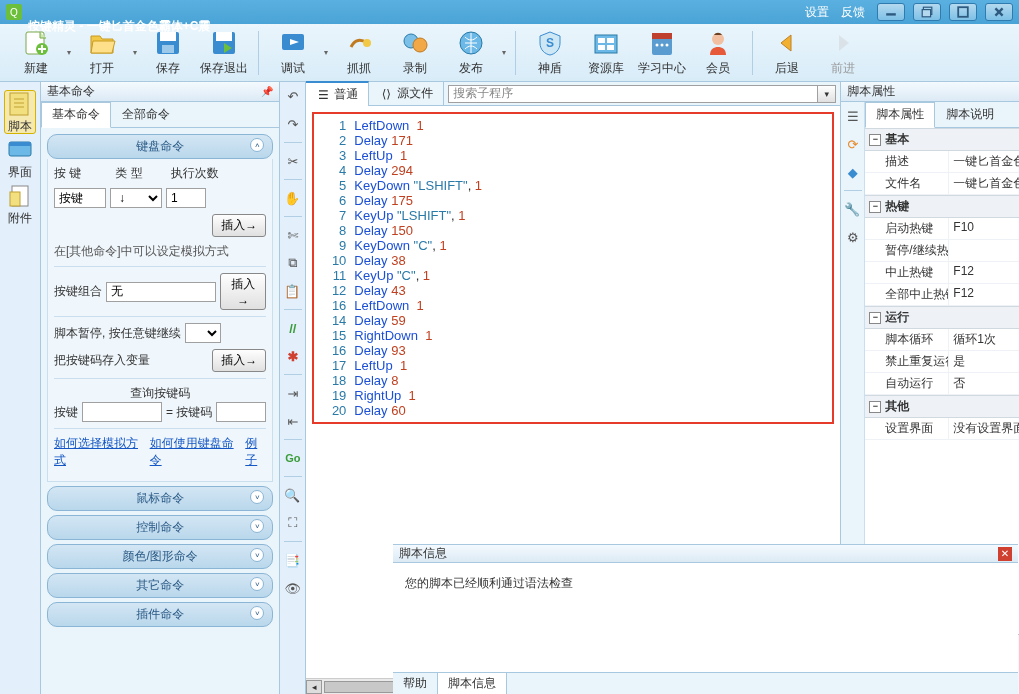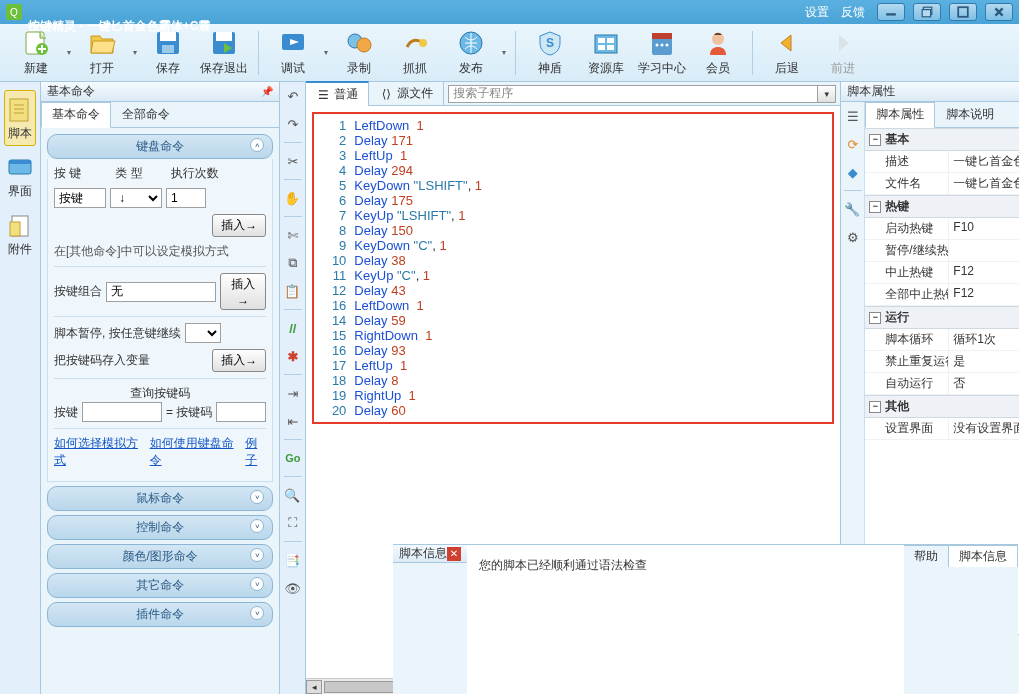--- a/index.html
+++ b/index.html
@@ -20,21 +20,21 @@
 .tb-btn .ic { width:30px; height:30px; margin-bottom:2px; display:flex;align-items:center;justify-content:center;}
 .tb-btn .lbl { font-size:12px; color:#333;}
 .tb-sep { width:1px; height:44px; background:#b0cee4; margin:0 6px;}
 .tb-btn.disabled .lbl{color:#999;}
 .tb-btn.disabled .ic{opacity:.4;}
 .tb-drop { width:10px; display:flex;align-items:center;justify-content:center;cursor:pointer;font-size:8px;color:#666;}
 
 
 .body { display:flex; height: calc(694px - 24px - 58px); }
 .leftnav { width: 66px; background:#e3effa; border-right:1px solid #a8c8e0; padding-top:6px;}
-.leftnav .navitem{ height:56px; display:flex;flex-direction:column;align-items:center;justify-content:center;cursor:pointer; margin:2px 0;}
+.leftnav .navitem{ height:44px; display:flex;flex-direction:column;align-items:center;justify-content:center;cursor:pointer; margin:2px 0;}
 .leftnav .navitem.active{background:#f5e9b0;border:1px solid #d4b300;border-radius:3px;margin:2px 4px;}
 .leftnav .navitem .ic{width:30px;height:30px;display:flex;align-items:center;justify-content:center;}
 .leftnav .navitem .lbl{font-size:12px;}
 
 
 .panel { width: 300px; background:#eaf4fb; border-right:1px solid #a8c8e0; display:flex;flex-direction:column;}
 .panel-header { height:20px; background:linear-gradient(#f4fafe,#dceaf5); border-bottom:1px solid #a8c8e0; padding:0 6px; display:flex;align-items:center;justify-content:space-between; font-size:12px;}
 .panel-header .pin{font-size:10px;cursor:pointer;}
 .tabs { display:flex; background:#eaf4fb; border-bottom:1px solid #a8c8e0;}
 .tab { padding:3px 10px; font-size:12px; cursor:pointer; border:1px solid transparent;}
@@ -82,21 +82,21 @@
 .props .tabs{border-bottom:1px solid #a8c8e0;}
 .prop-grid{flex:1;overflow:auto;font-size:12px;}
 .prop-cat{background:#eef2f6;border-top:1px solid #d0d8e0;border-bottom:1px solid #d0d8e0;padding:2px 4px;display:flex;align-items:center;font-weight:bold;}
 .prop-cat .exp{width:12px;height:12px;border:1px solid #888;background:#fff;margin-right:4px;display:flex;align-items:center;justify-content:center;font-size:9px;line-height:1;}
 .prop-row{display:flex;border-bottom:1px solid #eef2f6;}
 .prop-row .k{width:84px;padding:2px 4px 2px 20px;border-right:1px solid #eef2f6;white-space:nowrap;overflow:hidden;}
 .prop-row .v{flex:1;padding:2px 4px;white-space:nowrap;overflow:hidden;text-overflow:ellipsis;}
 .prop-desc{height:60px;border-top:1px solid #a8c8e0;background:#f4f8fb;}
 
 
-.bottom-panel{position:absolute;left:393px;right:1px;bottom:0;height:150px;background:#eaf4fb;border-top:1px solid #a8c8e0;display:flex;flex-direction:row;}
+.bottom-panel{position:absolute;left:393px;right:1px;bottom:0;height:150px;background:#eaf4fb;border-top:1px solid #a8c8e0;display:flex;flex-direction:column;}
 .bottom-panel .bh{height:18px;display:flex;align-items:center;justify-content:space-between;padding:0 6px;background:linear-gradient(#f4fafe,#dceaf5);border-bottom:1px solid #a8c8e0;font-size:12px;}
 .bottom-panel .bh .close{width:14px;height:14px;background:#d04030;color:#fff;display:flex;align-items:center;justify-content:center;font-size:10px;cursor:pointer;}
 .bottom-panel .bc{flex:1;background:#fff;padding:12px;font-size:12px;}
 .bottom-panel .bt{height:22px;display:flex;border-top:1px solid #a8c8e0;}
 .bottom-panel .bt .btab{padding:2px 10px;font-size:12px;cursor:pointer;border-right:1px solid #a8c8e0;}
 .bottom-panel .bt .btab.active{background:#fff;}
 
 .hscroll{height:16px;background:#eaeaea;border-top:1px solid #ccc;display:flex;align-items:center;}
 .hscroll .thumb{width:500px;height:12px;background:#c8c8c8;border:1px solid #999;margin-left:2px;}
 .hscroll .arr{width:16px;height:14px;background:#ddd;border:1px solid #999;display:flex;align-items:center;justify-content:center;font-size:9px;cursor:pointer;}
@@ -187,34 +187,34 @@
           <rect x="3" y="5" width="22" height="16" rx="2" fill="#3a8cd0"></rect>
           <polygon points="11,10 20,13 11,16" fill="#fff"></polygon>
         </svg>
       </div>
       <div class="lbl">调试</div>
     </div>
   <div class="tb-drop">▾</div>
   <div class="tb-btn">
       <div class="ic">
         <svg width="28" height="28">
+          <path d="M6 18c4-8 10-8 16-4" fill="none" stroke="#c07a20" stroke-width="3"></path>
+          <circle cx="22" cy="14" r="4" fill="#f2c847"></circle>
+        </svg>
+      </div>
+      <div class="lbl">抓抓</div>
+    </div>
+  <div class="tb-btn">
+      <div class="ic">
+        <svg width="28" height="28">
           <circle cx="10" cy="12" r="7" fill="#7ac0e8" stroke="#2a7aa8"></circle>
           <circle cx="19" cy="16" r="7" fill="#f2a847" stroke="#c07a20"></circle>
         </svg>
       </div>
       <div class="lbl">录制</div>
-    </div>
-  <div class="tb-btn">
-      <div class="ic">
-        <svg width="28" height="28">
-          <path d="M6 18c4-8 10-8 16-4" fill="none" stroke="#c07a20" stroke-width="3"></path>
-          <circle cx="22" cy="14" r="4" fill="#f2c847"></circle>
-        </svg>
-      </div>
-      <div class="lbl">抓抓</div>
     </div>
   <div class="tb-btn">
       <div class="ic">
         <svg width="28" height="28">
           <circle cx="14" cy="14" r="11" fill="#6cb8e6" stroke="#2a7aa8"></circle>
           <path d="M8 14h12M14 4v20M8 8c4 4 8 4 12 0M8 20c4-4 8-4 12 0" fill="none" stroke="#fff"></path>
         </svg>
       </div>
       <div class="lbl">发布</div>
     </div>

